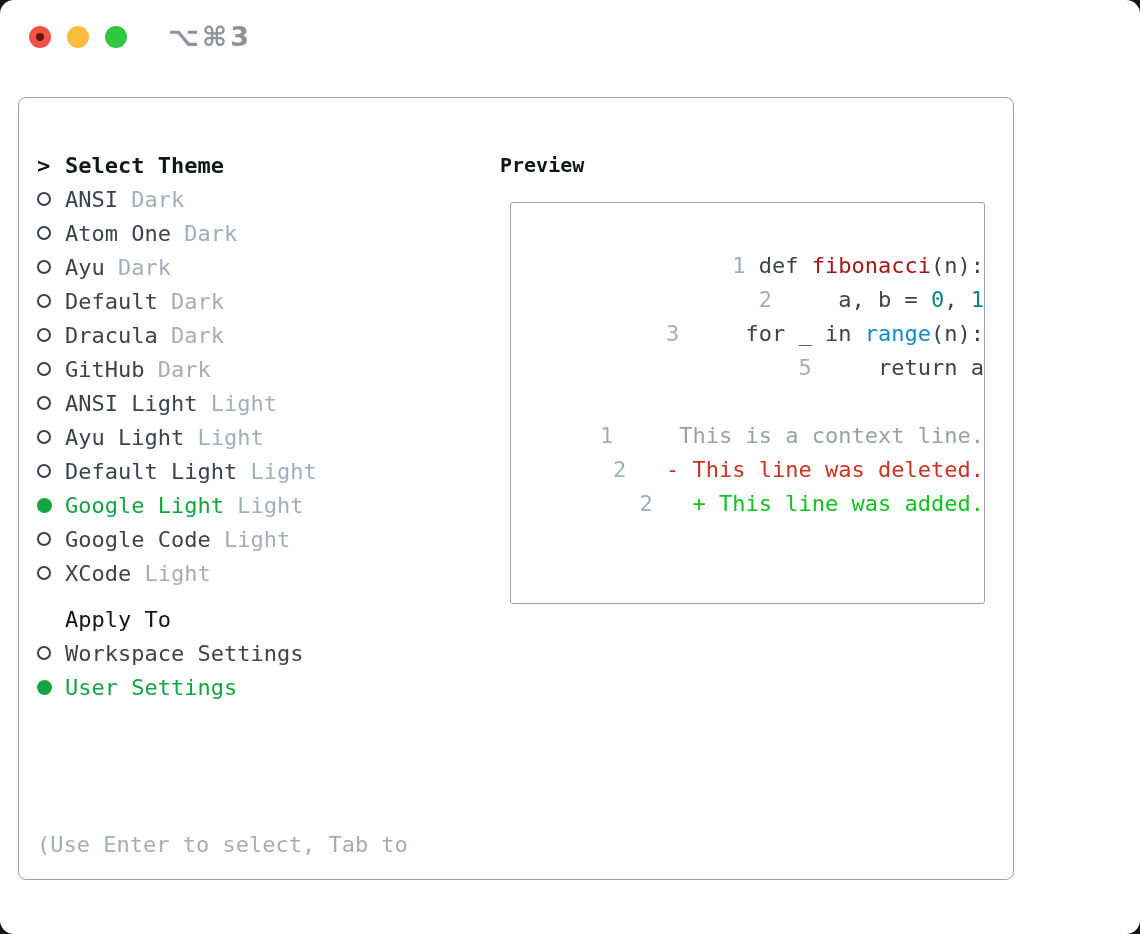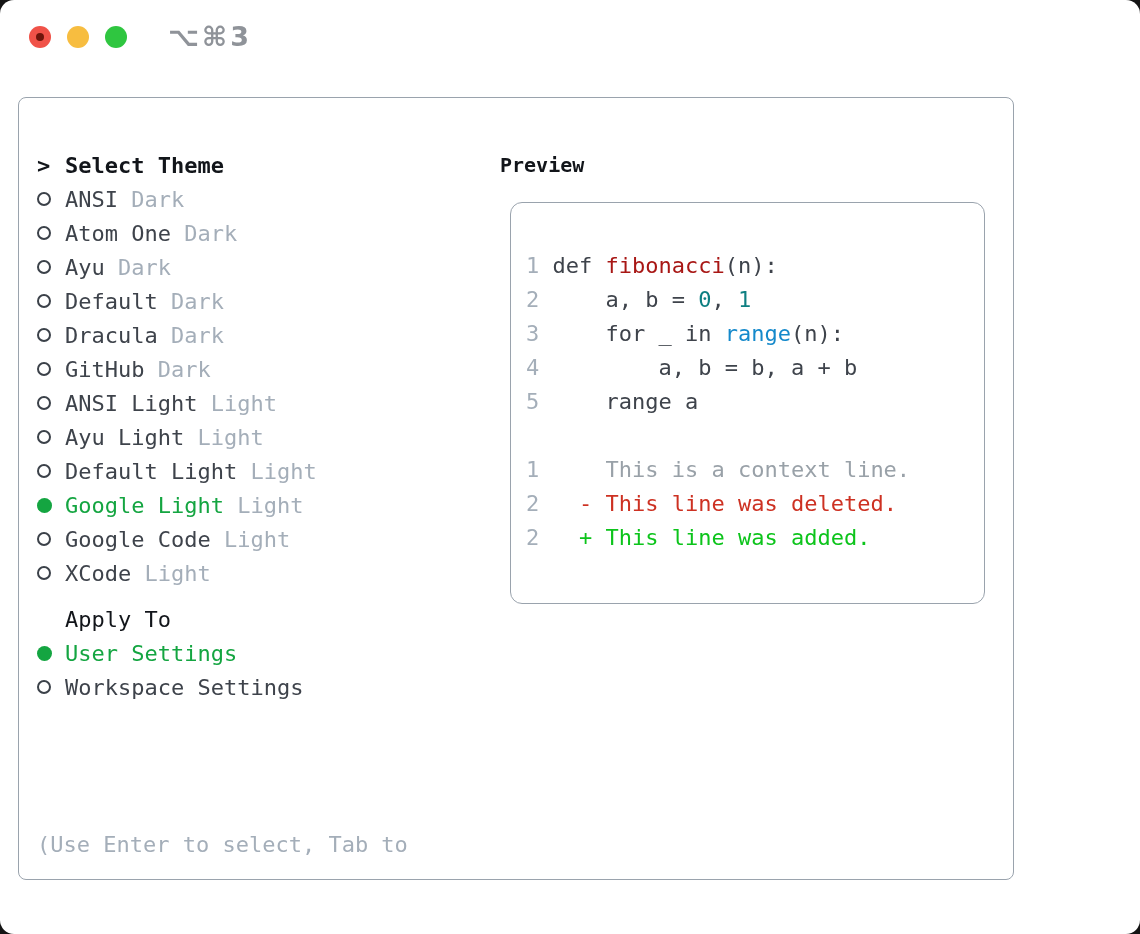--- a/index.html
+++ b/index.html
@@ -44,21 +44,21 @@
   .tname.selgreen{color:var(--green);}
   .tvariant{color:var(--muted);}
   .theme-list{position:absolute;left:18px;top:50px;}
   .apply-block{position:absolute;left:18px;top:504px;}
   .apply-header{color:var(--black);}
   .hint{position:absolute;left:18px;top:662px;font-size:22px;line-height:34px;color:var(--muted);white-space:pre;}
   
   .preview-title{position:absolute;left:481px;top:50px;height:34px;line-height:34px;font-size:20px;font-weight:bold;color:var(--black);}
   .preview-box{
     position:absolute;left:491px;top:104px;width:475px;height:402px;
-    border:1.5px solid var(--border);border-radius:12px;background:#fff;overflow:hidden;
+    border:1.5px solid var(--border);border-radius:3px;background:#fff;overflow:hidden;text-align:right;
   }
   .code{padding:46px 0 0 15px;font-size:22px;line-height:34px;}
   .pline{white-space:pre;height:34px;}
   .ln{color:var(--muted);}
   .tk-code{color:var(--text);}
   .tk-func{color:var(--func);}
   .tk-num{color:var(--numc);}
   .tk-builtin{color:var(--builtin);}
   .tk-context{color:var(--context);}
   .tk-del{color:var(--del);}
@@ -101,38 +101,37 @@
         <div class="row"><span class="marker"><span class="radio"></span></span><span class="tname">Google Code</span><span class="tvariant"> Light</span></div>
         <div class="row"><span class="marker"><span class="radio"></span></span><span class="tname">XCode</span><span class="tvariant"> Light</span></div>
       </div>
 
     <div class="apply-block">
       <div class="row">
         <span class="marker"></span>
         <span class="apply-header">Apply To</span>
       </div>
 
-    <div class="row"><span class="marker"><span class="radio sel"></span></span><span class="tname selgreen">User Settings</span></div>
-        <div class="row"><span class="marker"><span class="radio"></span></span><span class="tname">Workspace Settings</span></div>
+    <div class="row"><span class="marker"><span class="radio"></span></span><span class="tname">Workspace Settings</span></div>
+        <div class="row"><span class="marker"><span class="radio sel"></span></span><span class="tname selgreen">User Settings</span></div>
       </div>
 
     <div class="hint">
       <div>(Use Enter to select, Tab to</div>
       <div>change focus)</div>
     </div>
 
     <div class="preview-title">Preview</div>
 
     <div class="preview-box">
       <div class="code">
           <div class="pline"><span class="ln">1</span><span class="tk-code"> def </span><span class="tk-func">fibonacci</span><span class="tk-code">(n):</span></div>
           <div class="pline"><span class="ln">2</span><span class="tk-code">     a, b = </span><span class="tk-num">0</span><span class="tk-code">, </span><span class="tk-num">1</span></div>
           <div class="pline"><span class="ln">3</span><span class="tk-code">     for _ in </span><span class="tk-builtin">range</span><span class="tk-code">(n):</span></div>
-          <div class="pline"><span class="ln">4</span><span class="tk-code">         a, b = b, a + b</span></div>
-          <div class="pline"><span class="ln">5</span><span class="tk-code">     range a</span></div>
+          <div class="pline"><span class="ln">5</span><span class="tk-code">     return a</span></div>
           <div class="pline"> </div>
           <div class="pline"><span class="ln">1</span><span class="tk-context">     This is a context line.</span></div>
           <div class="pline"><span class="ln">2</span><span class="tk-code">   </span><span class="tk-del">- This line was deleted.</span></div>
           <div class="pline"><span class="ln">2</span><span class="tk-code">   </span><span class="tk-add">+ This line was added.</span></div>
         </div>
     </div>
 
   </div>
 </div>
 

